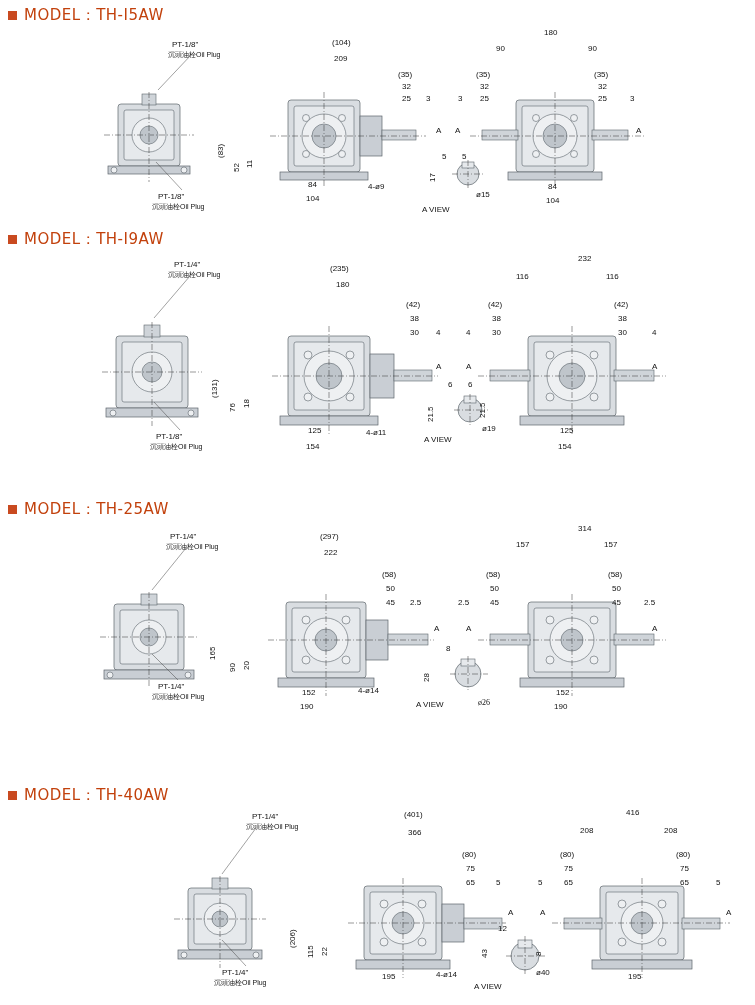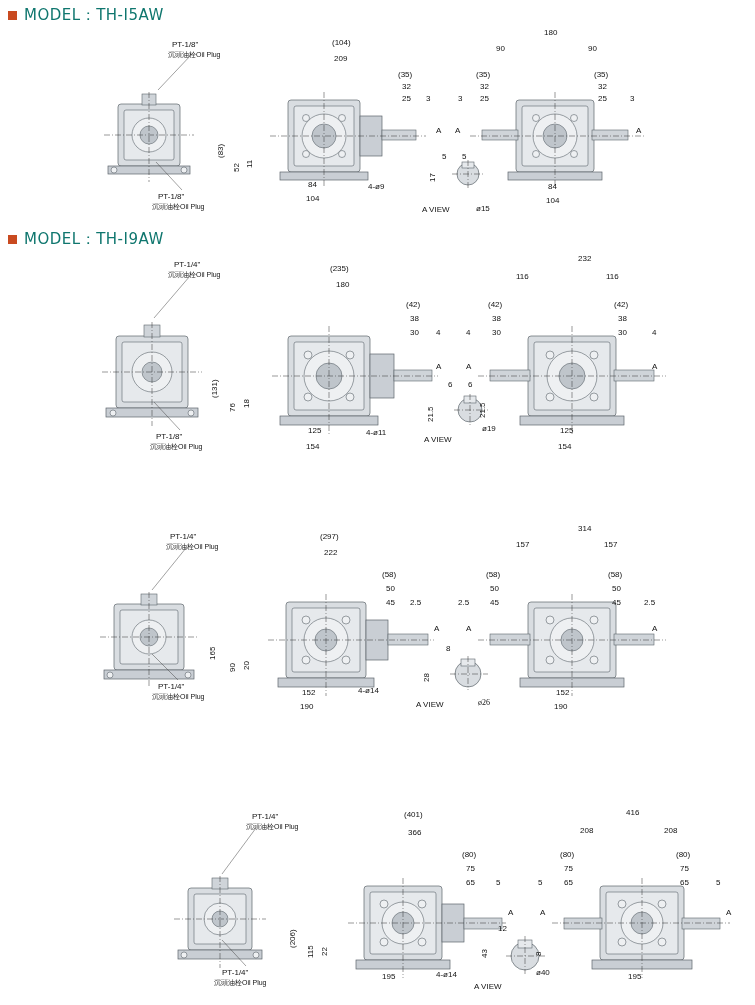--- a/index.html
+++ b/index.html
@@ -1,20 +1,20 @@
 <!DOCTYPE html>
 <html><head>
 <meta charset="utf-8">
 <style>
   html,body{margin:0;padding:0;background:#ffffff;}
   body{width:755px;height:1005px;position:relative;font-family:"Liberation Sans",sans-serif;color:#222;overflow:hidden;}
   .section{position:absolute;left:0;width:755px;}
   .model-head{position:absolute;left:8px;display:flex;align-items:center;gap:7px;}
   .model-bullet{width:9px;height:9px;background:#c94a20;display:inline-block;}
-  .model-title{font-size:15px;letter-spacing:.5px;color:#0f766e;font-family:"DejaVu Sans",sans-serif;font-weight:normal;}
+  .model-title{font-size:15px;letter-spacing:.5px;color:#c2410c;font-family:"DejaVu Sans",sans-serif;font-weight:normal;}
   .dwg{position:absolute;}
   .lbl{position:absolute;font-size:8px;color:#111;white-space:nowrap;font-family:"Liberation Sans",sans-serif;}
   .lbl.cn{font-size:7px;}
   .lbl.rot{transform:rotate(-90deg);transform-origin:left top;}
   svg{display:block;}
   .thin{stroke:#444;stroke-width:.5;fill:none;}
   .cl{stroke:#333;stroke-width:.5;fill:none;stroke-dasharray:6 2 1 2;}
   .body-fill{fill:#d9dde1;stroke:#5d656c;stroke-width:.7;}
   .body-fill2{fill:#c9ced4;stroke:#5d656c;stroke-width:.7;}
   .body-light{fill:#e6e9ec;stroke:#5d656c;stroke-width:.6;}
@@ -118,21 +118,21 @@
   <svg class="dwg" style="left:448px;top:160px;" width="40" height="32">
     <circle class="body-fill" cx="20" cy="14" r="11"></circle>
     <rect class="body-light" x="14" y="2" width="12" height="6"></rect>
     <line class="cl" x1="20" y1="0" x2="20" y2="30"></line>
     <line class="cl" x1="4" y1="14" x2="36" y2="14"></line>
   </svg>
   <div class="lbl" style="left:422px;top:205px;">A VIEW</div>
   <div class="lbl rot" style="left:428px;top:182px;">17</div>
   <div class="lbl" style="left:442px;top:152px;">5</div>
   <div class="lbl" style="left:462px;top:152px;">5</div>
-  <div class="lbl" style="left:476px;top:204px;">ø15</div>
+  <div class="lbl" style="left:476px;top:190px;">ø15</div>
 </div>
 
 <div class="section" style="top:222px;height:250px;">
   <div class="model-head" style="top:8px;">
     <span class="model-bullet"></span>
     <span class="model-title">MODEL：TH-I9AW</span>
   </div>
 
   <svg class="dwg" style="left:100px;top:100px;" width="120" height="120">
     <rect class="body-fill" x="16" y="14" width="72" height="72" rx="3"></rect>
@@ -226,20 +226,24 @@
   </svg>
   <div class="lbl" style="left:424px;top:213px;">A VIEW</div>
   <div class="lbl rot" style="left:426px;top:200px;">21.5</div>
   <div class="lbl rot" style="left:478px;top:196px;">21.5</div>
   <div class="lbl" style="left:448px;top:158px;">6</div>
   <div class="lbl" style="left:468px;top:158px;">6</div>
   <div class="lbl" style="left:482px;top:202px;">ø19</div>
 </div>
 
 <div class="section" style="top:492px;height:250px;">
+  <div class="model-head" style="top:8px;">
+    <span class="model-bullet"></span>
+    <span class="model-title">MODEL：TH-25AW</span>
+  </div>
 
   <svg class="dwg" style="left:96px;top:100px;" width="120" height="110">
     <rect class="body-fill" x="18" y="12" width="70" height="66" rx="3"></rect>
     <rect class="body-light" x="24" y="18" width="58" height="54" rx="2"></rect>
     <circle class="hole" cx="53" cy="45" r="17"></circle>
     <circle class="hole2" cx="53" cy="45" r="9"></circle>
     <rect class="body-fill2" x="8" y="78" width="90" height="9"></rect>
     <rect class="shaft" x="45" y="2" width="16" height="11"></rect>
     <line class="cl" x1="53" y1="0" x2="53" y2="96"></line>
     <line class="cl" x1="4" y1="45" x2="102" y2="45"></line>
@@ -324,20 +328,24 @@
     <line class="cl" x1="24" y1="2" x2="24" y2="36"></line>
     <line class="cl" x1="6" y1="20" x2="44" y2="20"></line>
   </svg>
   <div class="lbl" style="left:416px;top:208px;">A VIEW</div>
   <div class="lbl rot" style="left:422px;top:190px;">28</div>
   <div class="lbl" style="left:446px;top:152px;">8</div>
   <div class="lbl" style="left:478px;top:206px;font-family:Liberation Serif, serif;">ø26</div>
 </div>
 
 <div class="section" style="top:778px;height:227px;">
+  <div class="model-head" style="top:8px;">
+    <span class="model-bullet"></span>
+    <span class="model-title">MODEL：TH-40AW</span>
+  </div>
 
   <svg class="dwg" style="left:172px;top:98px;" width="110" height="110">
     <rect class="body-fill" x="16" y="12" width="64" height="62" rx="3"></rect>
     <rect class="body-light" x="22" y="18" width="52" height="50" rx="2"></rect>
     <circle class="hole" cx="48" cy="43" r="16"></circle>
     <circle class="hole2" cx="48" cy="43" r="8"></circle>
     <rect class="body-fill2" x="6" y="74" width="84" height="9"></rect>
     <rect class="shaft" x="40" y="2" width="16" height="11"></rect>
     <line class="cl" x1="48" y1="0" x2="48" y2="92"></line>
     <line class="cl" x1="2" y1="43" x2="94" y2="43"></line>

